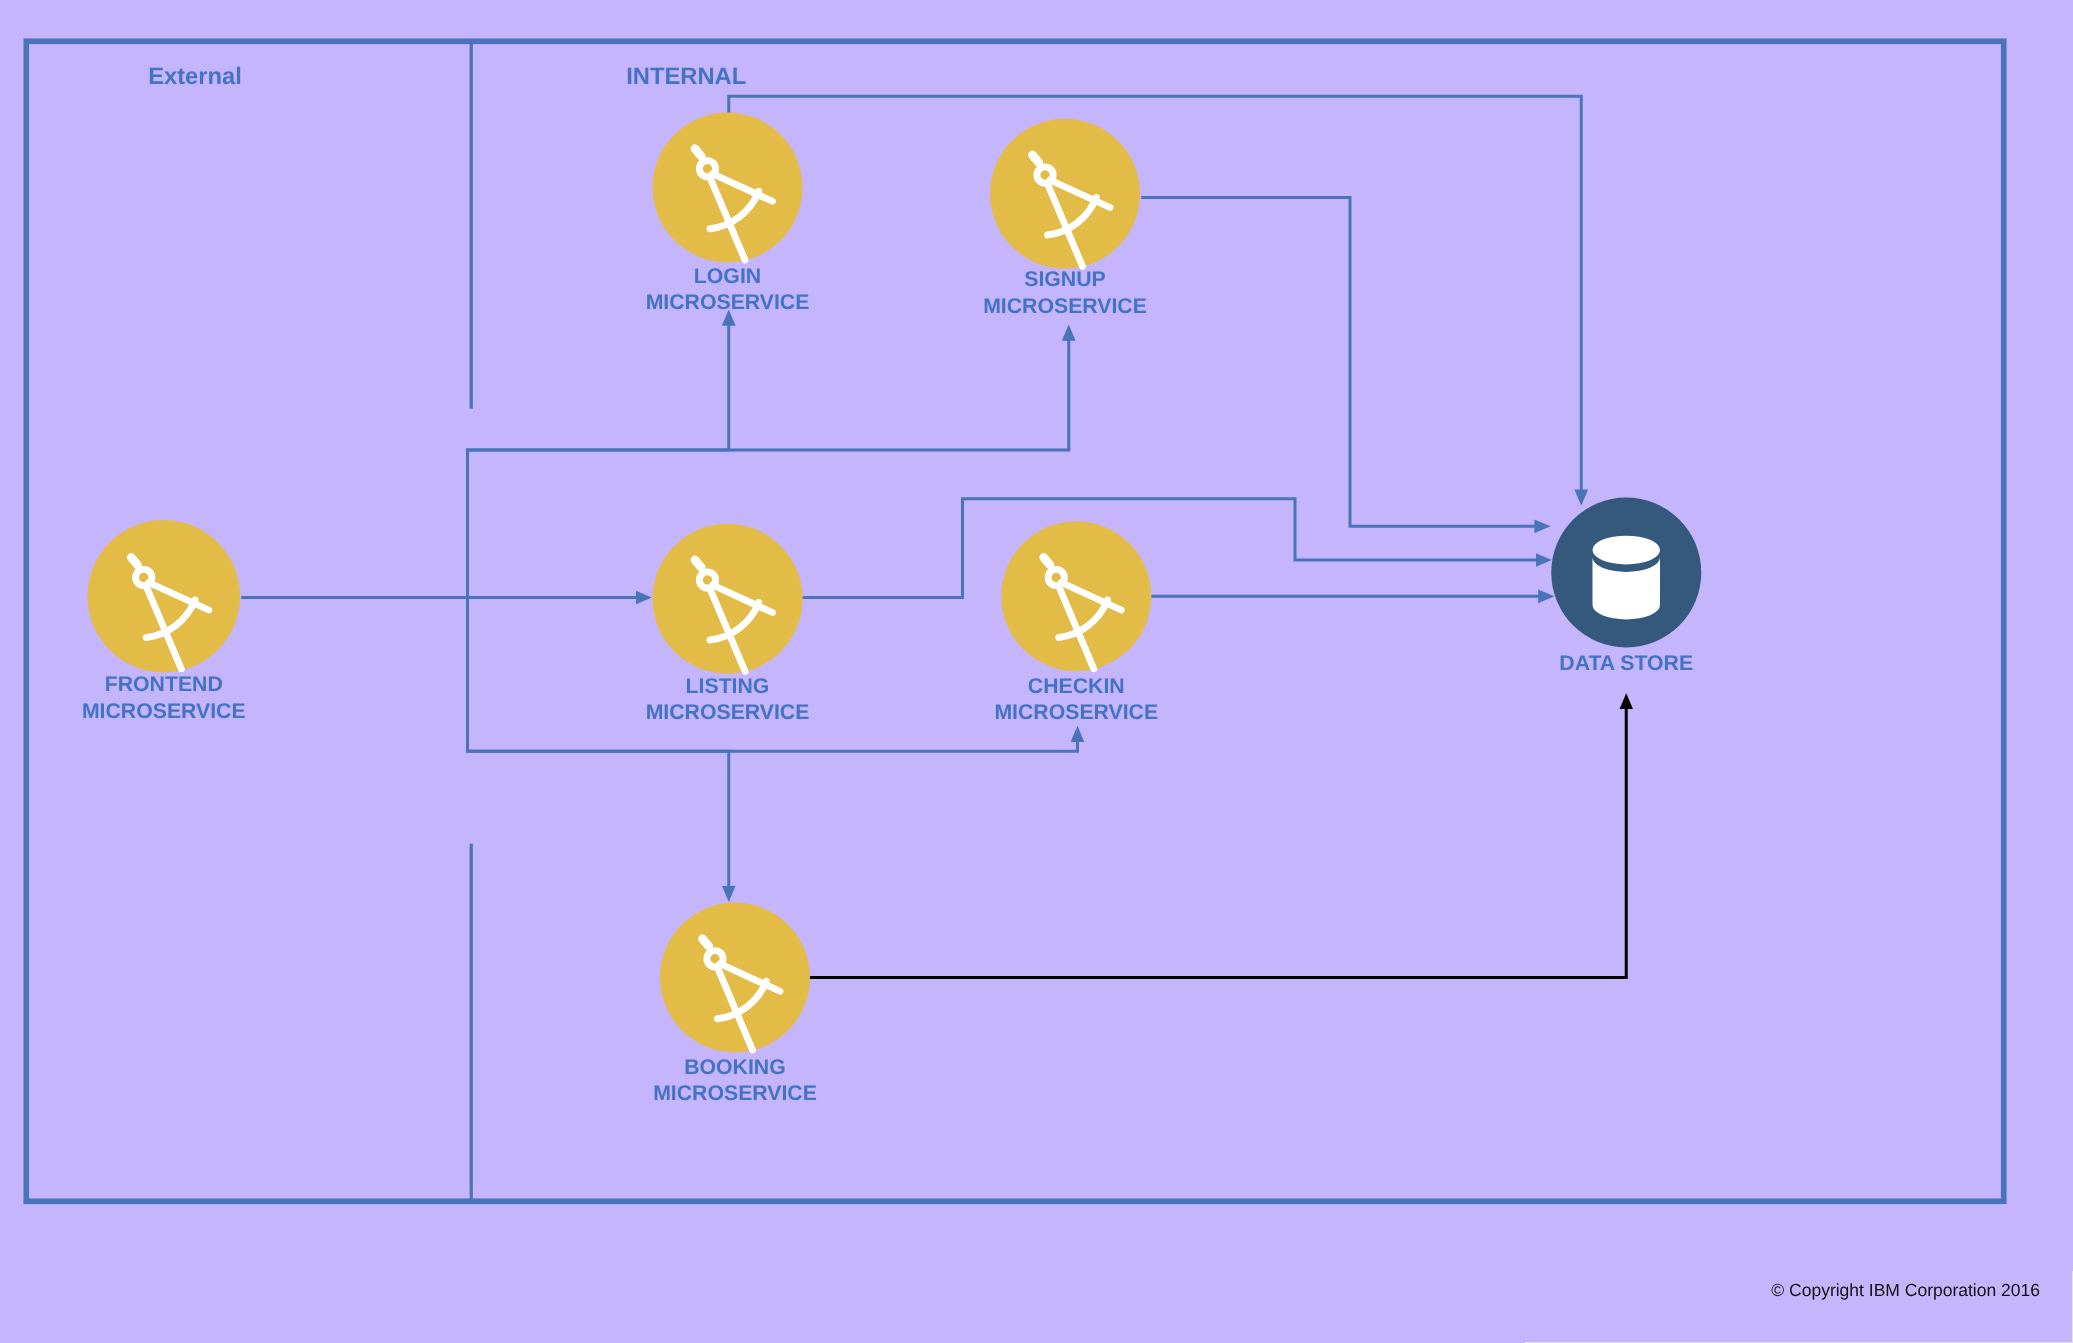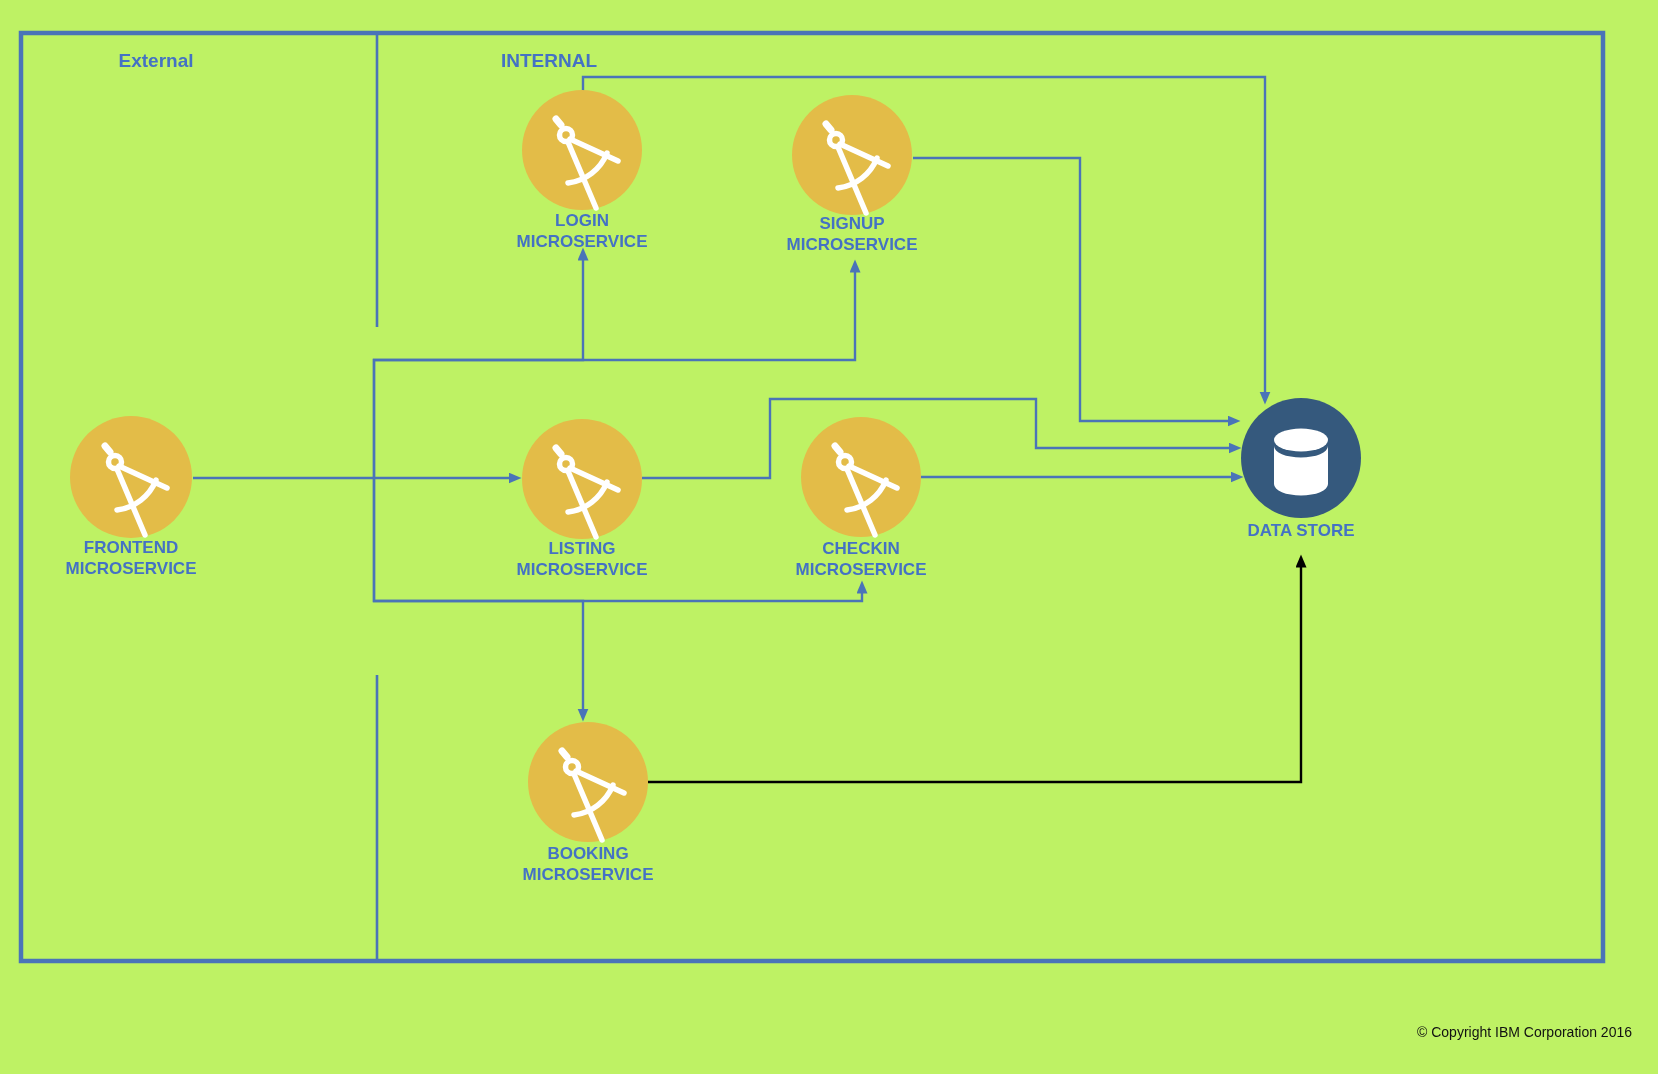--- a/index.html
+++ b/index.html
@@ -8,21 +8,21 @@
     background: #ffffff;
     width: 1658px;
     height: 1074px;
     font-family: "Liberation Sans", sans-serif;
     overflow: hidden;
   }
   .stage {
     position: relative;
     width: 1658px;
     height: 1074px;
-    background: #bef264;
+    background: #c4b5fd;
     text-align: center;
   }
   svg { display: block; }
   text {
     font-family: "Liberation Sans", sans-serif;
   }
   .zone-label {
     font-size: 19px;
     font-weight: bold;
     fill: #4472C4;

